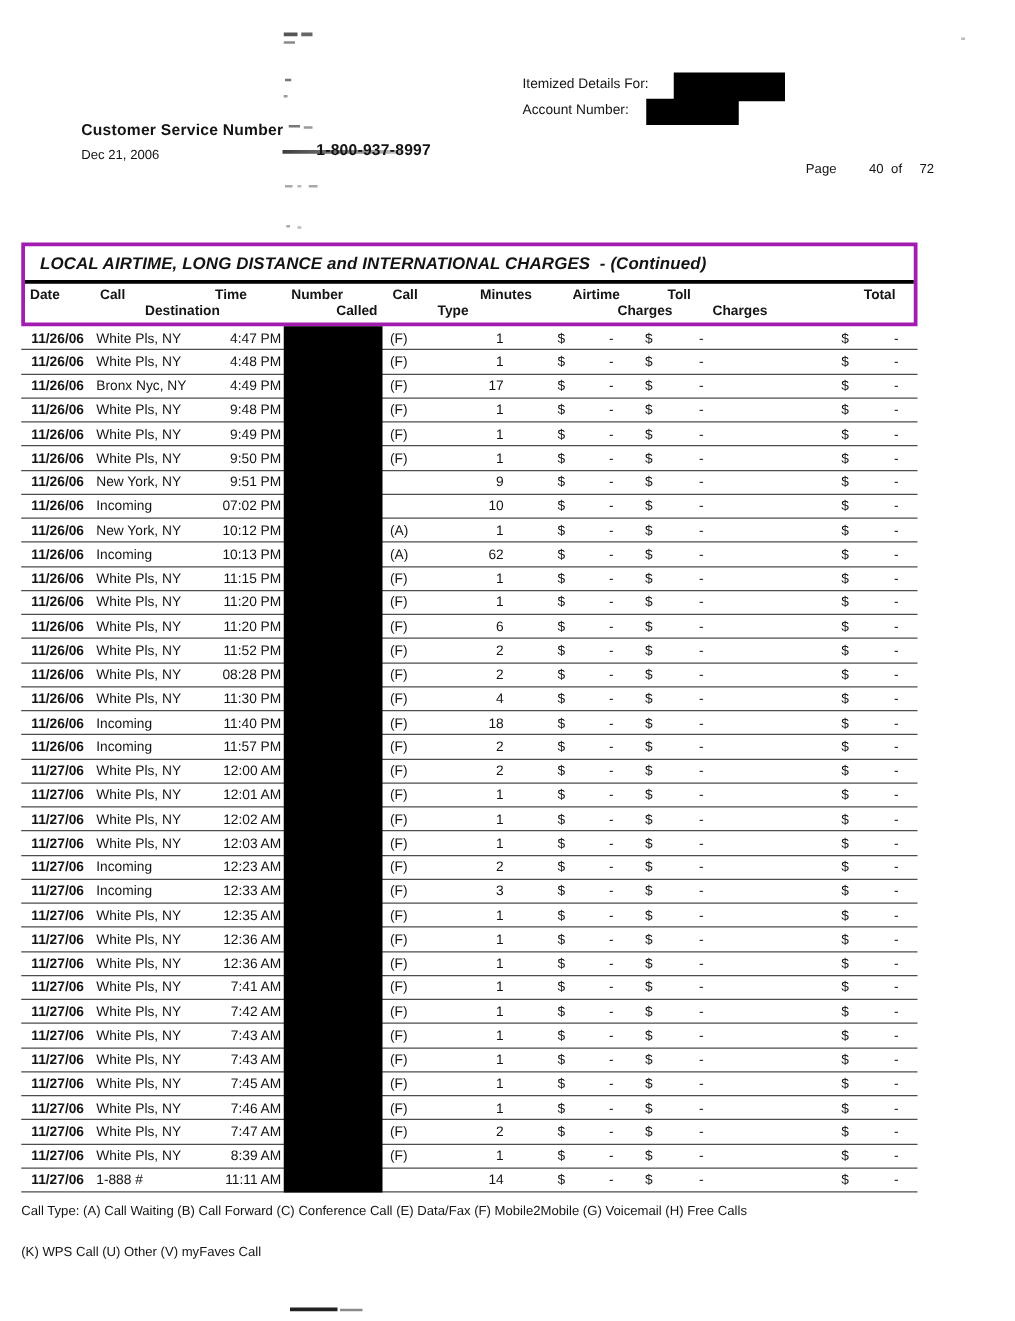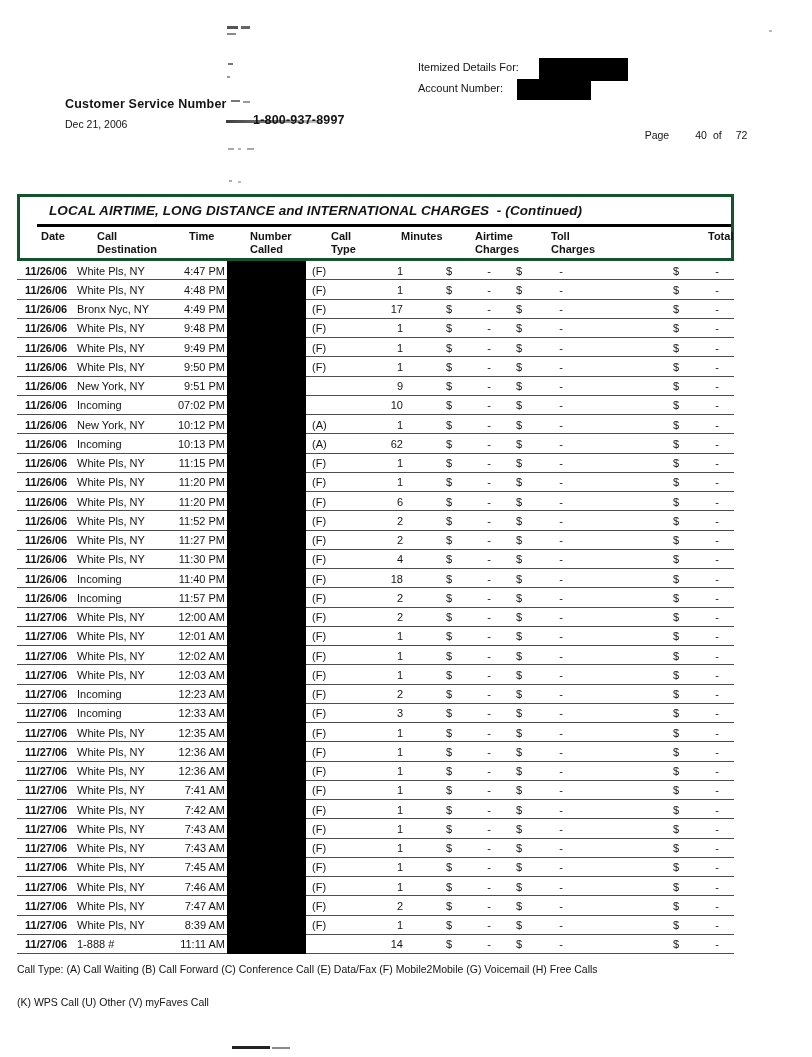--- a/index.html
+++ b/index.html
@@ -25,30 +25,30 @@
   .pageinfo{left:633px;top:117px;font-size:10.5px;}
   .pageinfo span{display:inline-block;}
   .pi-40{margin-left:26px;}
   .pi-of{margin-left:6px;}
   .pi-72{margin-left:14px;text-align:right;}
   
   .art{position:absolute;}
   
   .table-box{
     position:absolute;left:17px;top:194px;width:717px;height:67px;
-    border:3px solid #14532d;box-sizing:border-box;background:#fff;padding-left:17px;
+    border:3px solid #a21caf;box-sizing:border-box;background:#fff;
   }
   .title-row{
     height:27px;line-height:27px;border-bottom:3px solid #000;
     padding-left:12px;font-size:13.5px;font-weight:bold;font-style:italic;
     white-space:pre;letter-spacing:.1px;
   }
   .header-row{position:relative;height:31px;font-size:11px;font-weight:bold;}
   .h{position:absolute;line-height:13px;white-space:pre;}
-  .h .l2{display:block;}
+  .h .l2{display:block;margin-left:36px;}
   .h-date{left:4px;top:3px;}
   .h-dest{left:60px;top:3px;}
   .h-time{left:152px;top:3px;}
   .h-num{left:213px;top:3px;}
   .h-ctype{left:294px;top:3px;}
   .h-min{left:364px;top:3px;}
   .h-air{left:438px;top:3px;}
   .h-toll{left:514px;top:3px;}
   .h-total{left:671px;top:3px;}
   
@@ -309,21 +309,21 @@
       <span class="c c-cur1">$</span>
       <span class="c c-dash1">-</span>
       <span class="c c-cur2">$</span>
       <span class="c c-dash2">-</span>
       <span class="c c-cur3">$</span>
       <span class="c c-dash3">-</span>
     </div>
       <div class="row">
       <span class="c c-date">11/26/06</span>
       <span class="c c-dest">White Pls, NY</span>
-      <span class="c c-time">11:27 PM</span>
+      <span class="c c-time">08:28 PM</span>
       <span class="c c-ctype">(F)</span>
       <span class="c c-mins">2</span>
       <span class="c c-cur1">$</span>
       <span class="c c-dash1">-</span>
       <span class="c c-cur2">$</span>
       <span class="c c-dash2">-</span>
       <span class="c c-cur3">$</span>
       <span class="c c-dash3">-</span>
     </div>
       <div class="row">

